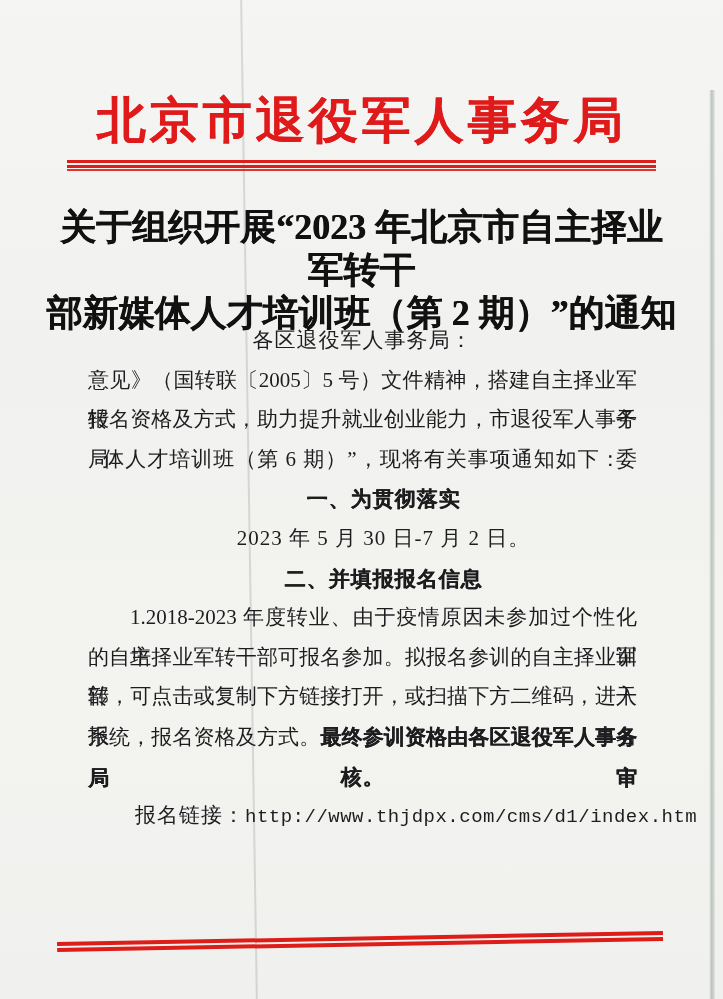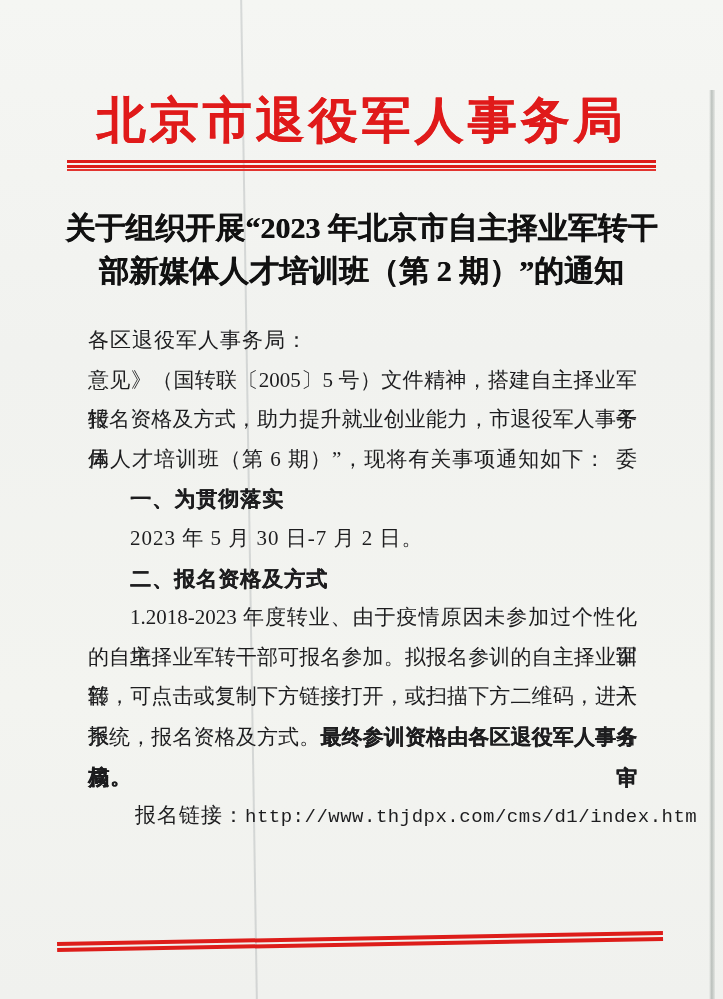--- a/index.html
+++ b/index.html
@@ -29,33 +29,34 @@
     color:#e01a1a;
     text-shadow:0.5px 0 0 #e01a1a;
   }
   .head-rule{position:absolute;left:67px;top:160px;width:589px;}
   .head-rule .r1{height:3px;background:#dd1d1a;margin-bottom:2px;}
   .head-rule .r2{height:2.5px;background:#dd1d1a;margin-bottom:1.5px;}
   .head-rule .r3{height:1.5px;background:#e23530;}
   
   .doc-title{
     position:absolute;top:206px;left:45px;width:633px;
-    text-align:center;font-weight:bold;font-size:30px;line-height:43px;
+    text-align:center;font-weight:bold;font-size:36px;line-height:43px;
     color:#111;
     text-shadow:0.4px 0 0 #111;
   }
   
   .body-block{
     position:absolute;top:321px;left:88px;width:549px;
     font-size:21px;
   }
   .bl{
     height:39.6px;line-height:39.6px;
     letter-spacing:1px;
     white-space:nowrap;
+    text-align:center;
   }
   .j{
     white-space:normal;
     text-align:justify;
     text-align-last:justify;
     text-justify:inter-character;
     letter-spacing:0;
   }
   .ind{padding-left:42px;}
   .h{
@@ -100,21 +101,21 @@
     <div>部新媒体人才培训班（第 2 期）”的通知</div>
   </div>
 
   <div class="body-block">
     <div class="bl">各区退役军人事务局：</div>
     <div class="bl j">意见》（国转联〔2005〕5 号）文件精神，搭建自主择业军转干</div>
     <div class="bl j">报名资格及方式，助力提升就业创业能力，市退役军人事务局委</div>
     <div class="bl">体人才培训班（第 6 期）”，现将有关事项通知如下：</div>
     <div class="bl ind h">一、为贯彻落实</div>
     <div class="bl ind">2023 年 5 月 30 日-7 月 2 日。</div>
-    <div class="bl ind h">二、报名资格及方式</div>
+    <div class="bl ind h">二、并填报报名信息</div>
     <div class="bl ind j">1.2018-2023 年度转业、由于疫情原因未参加过个性化培训</div>
     <div class="bl j">的自主择业军转干部可报名参加。拟报名参训的自主择业军转干</div>
     <div class="bl j">部，可点击或复制下方链接打开，或扫描下方二维码，进入报名</div>
     <div class="bl j"><span>系统，报名资格及方式。</span><span class="h">最终参训资格由各区退役军人事务局审</span></div>
     <div class="bl h">核。</div>
     <div class="footer-line">
       <span>报名链接：</span><span class="url">http://www.thjdpx.com/cms/d1/index.htm</span>
     </div>
   </div>
 

